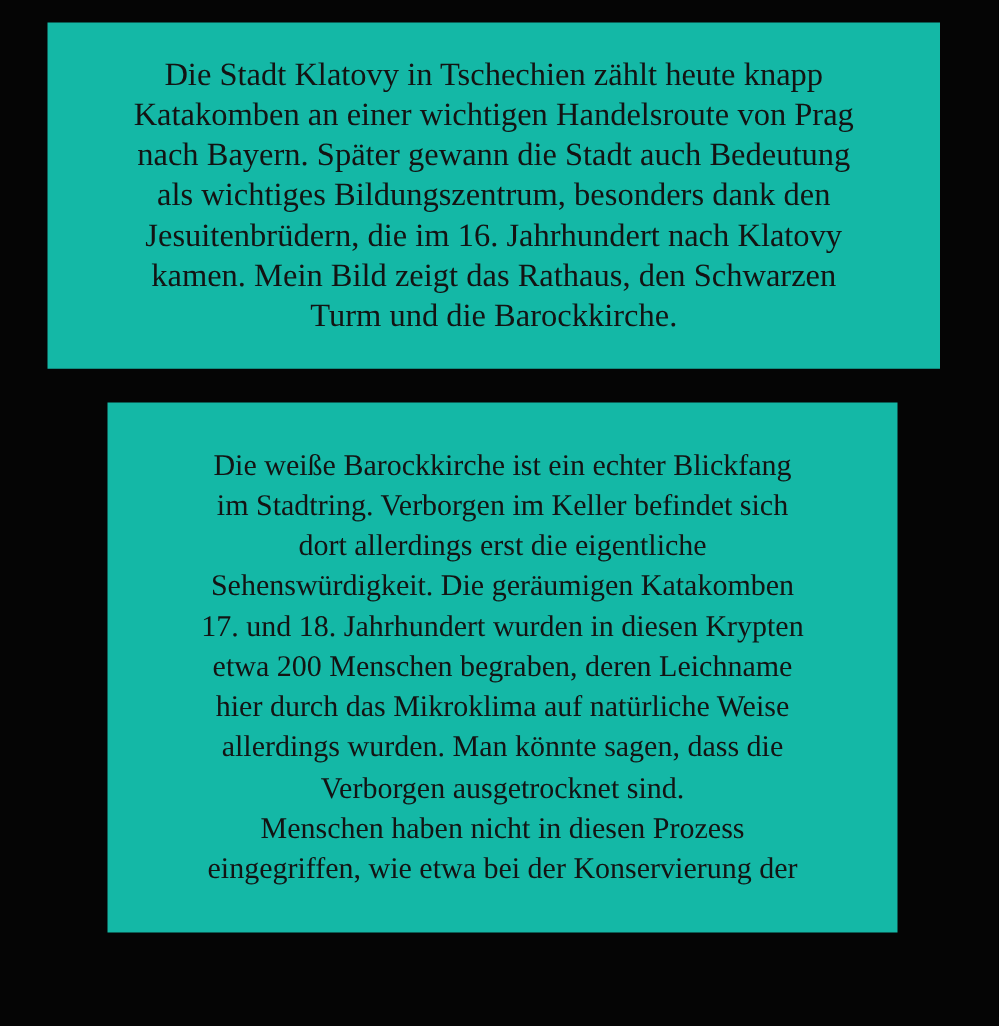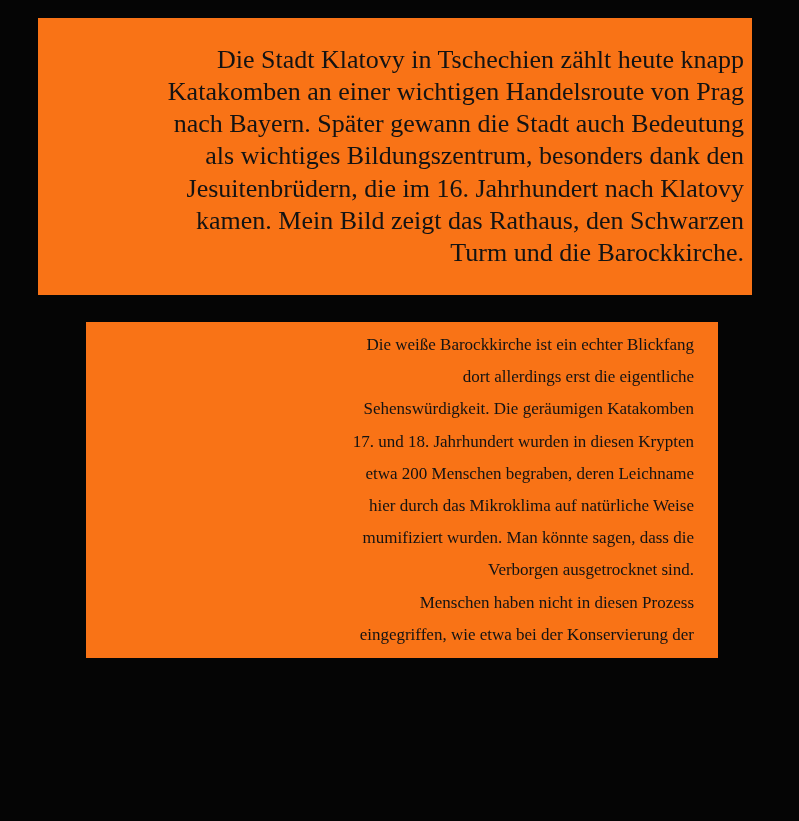--- a/index.html
+++ b/index.html
@@ -10,43 +10,43 @@
   .canvas {
     position: relative;
     width: 799px;
     height: 821px;
     background: #050505;
     overflow: hidden;
     font-family: "Liberation Serif", "DejaVu Serif", serif;
   }
   .card {
     position: absolute;
-    background: #f97316;
+    background: #14b8a6;
     color: #131313;
-    text-align: right;
+    text-align: center;
     box-sizing: border-box;
     display: flex;
     flex-direction: column;
     justify-content: center;
   }
   .card1 {
     left: 38px;
     top: 18px;
     width: 714px;
     height: 277px;
     font-size: 26px;
     line-height: 32.1px;
     padding: 8px 8px;
   }
   .card2 {
     left: 86px;
     top: 322px;
     width: 632px;
-    height: 336px;
-    font-size: 17px;
+    height: 424px;
+    font-size: 24px;
     line-height: 32.2px;
     padding: 8px 24px;
   }
   .line {
     margin: 0;
     white-space: nowrap;
     font-variant-numeric: oldstyle-nums;
     font-feature-settings: "onum";
   }
 </style>
@@ -60,24 +60,25 @@
     <p class="line">Katakomben an einer wichtigen Handelsroute von Prag</p>
     <p class="line">nach Bayern. Später gewann die Stadt auch Bedeutung</p>
     <p class="line">als wichtiges Bildungszentrum, besonders dank den</p>
     <p class="line">Jesuitenbrüdern, die im 16. Jahrhundert nach Klatovy</p>
     <p class="line">kamen. Mein Bild zeigt das Rathaus, den Schwarzen</p>
     <p class="line">Turm und die Barockkirche.</p>
   </section>
 
   <section class="card card2">
     <p class="line">Die weiße Barockkirche ist ein echter Blickfang</p>
+    <p class="line">im Stadtring. Verborgen im Keller befindet sich</p>
     <p class="line">dort allerdings erst die eigentliche</p>
     <p class="line">Sehenswürdigkeit. Die geräumigen Katakomben</p>
     <p class="line">17. und 18. Jahrhundert wurden in diesen Krypten</p>
     <p class="line">etwa 200 Menschen begraben, deren Leichname</p>
     <p class="line">hier durch das Mikroklima auf natürliche Weise</p>
-    <p class="line">mumifiziert wurden. Man könnte sagen, dass die</p>
+    <p class="line">allerdings wurden. Man könnte sagen, dass die</p>
     <p class="line">Verborgen ausgetrocknet sind.</p>
     <p class="line">Menschen haben nicht in diesen Prozess</p>
     <p class="line">eingegriffen, wie etwa bei der Konservierung der</p>
   </section>
 
 </div>
 
 </body></html>

